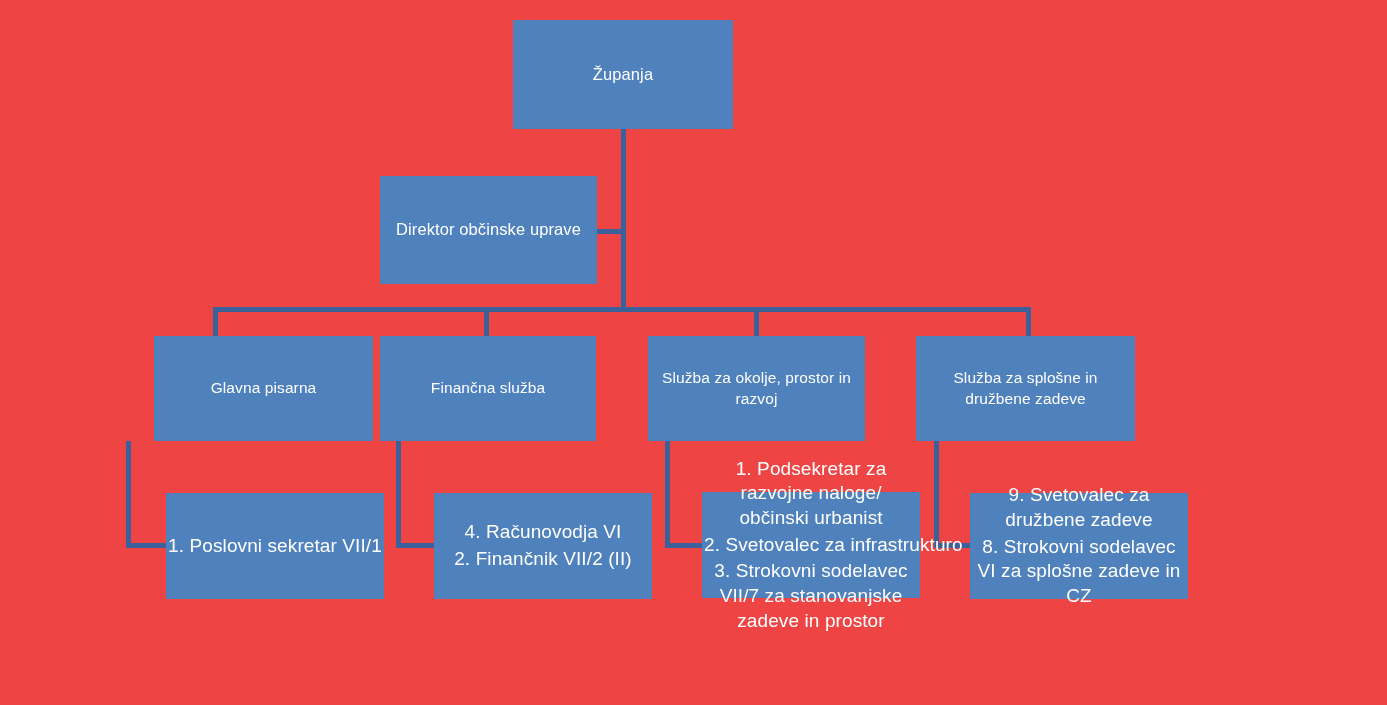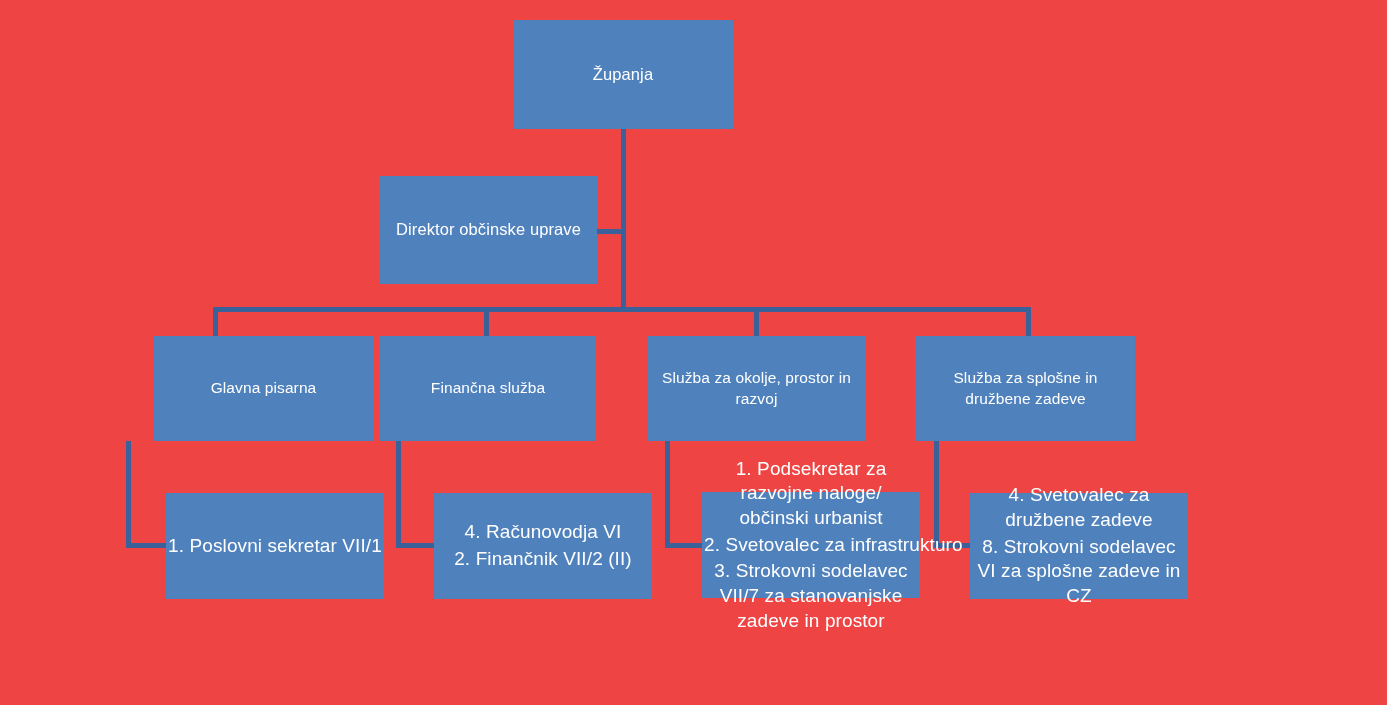--- a/index.html
+++ b/index.html
@@ -138,18 +138,18 @@
   <div class="org-box size-leaf" style="left:702px; top:492px; width:218px; height:106px;">
     <ul class="leaf-list">
       <li class="wrap">1. Podsekretar za razvojne naloge/ občinski urbanist</li>
       <li>2. Svetovalec za infrastrukturo</li>
       <li class="wrap">3. Strokovni sodelavec VII/7 za stanovanjske zadeve in prostor</li>
     </ul>
   </div>
 
   <div class="org-box size-leaf" style="left:970px; top:493px; width:218px; height:106px;">
     <ul class="leaf-list">
-      <li class="wrap">4. Svetovalec za družbene zadeve</li>
+      <li class="wrap">9. Svetovalec za družbene zadeve</li>
       <li class="wrap">8. Strokovni sodelavec VI za splošne zadeve in CZ</li>
     </ul>
   </div>
 
 </div>
 
 </body></html>

